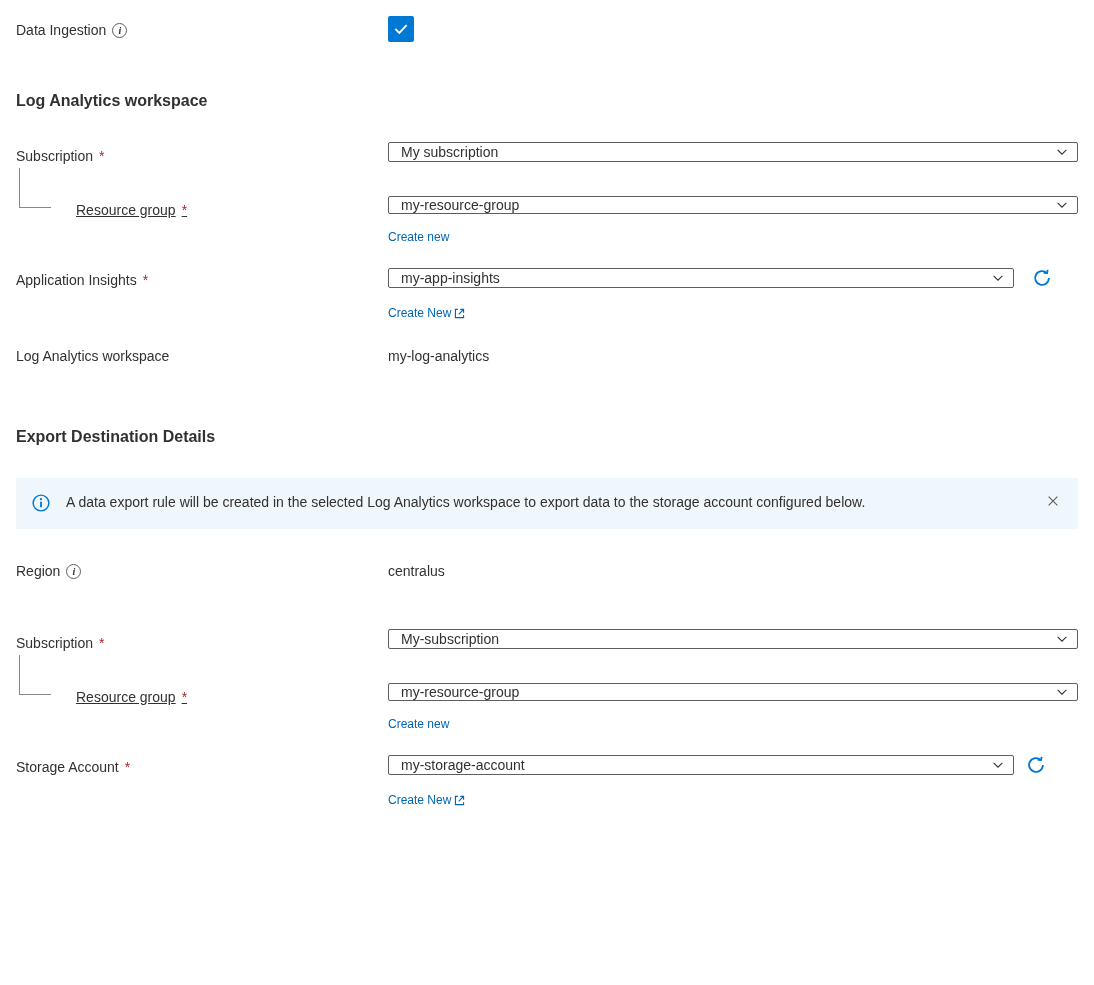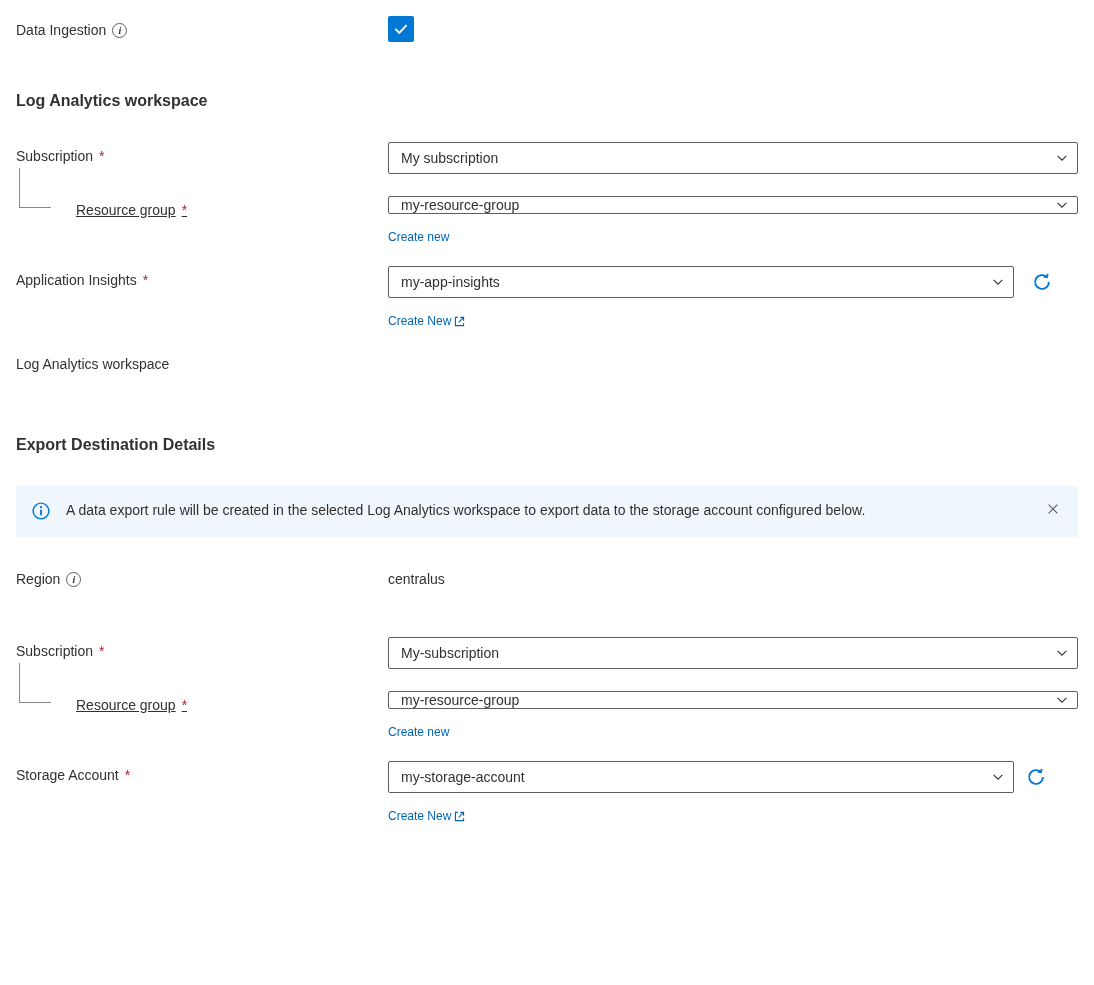--- a/index.html
+++ b/index.html
@@ -68,21 +68,21 @@
     gap: 2px;
   }
   .required { color: var(--required); }
   .section-heading {
     font-weight: 600;
     font-size: 16px;
     margin: 36px 0 32px 0;
   }
   .select {
     flex: 1;
-    height: 32px;
+    height: 20px;
     border: 1px solid var(--border);
     border-radius: 2px;
     display: flex;
     align-items: center;
     justify-content: space-between;
     padding: 0 8px 0 12px;
     background: #fff;
     cursor: pointer;
     min-width: 0;
   }
@@ -234,20 +234,23 @@
       </a>
     </div>
   </div>
 </div>
 
 <div class="spacer-md"></div>
 
 <div class="form-row">
   <div class="label-col">
     <span>Log Analytics workspace</span>
+  </div>
+  <div class="field-col">
+    <span class="readonly-value">my-log-analytics</span>
   </div>
 </div>
 
 <div class="section-heading" style="margin-top:46px;">Export Destination Details</div>
 
 <div class="info-banner">
   <span class="icon">
     <svg width="18" height="18" viewBox="0 0 16 16" fill="none">
       <circle cx="8" cy="8" r="7" stroke="var(--info-border)" stroke-width="1.3"></circle>
       <circle cx="8" cy="4.6" r="1" fill="var(--info-border)"></circle>

